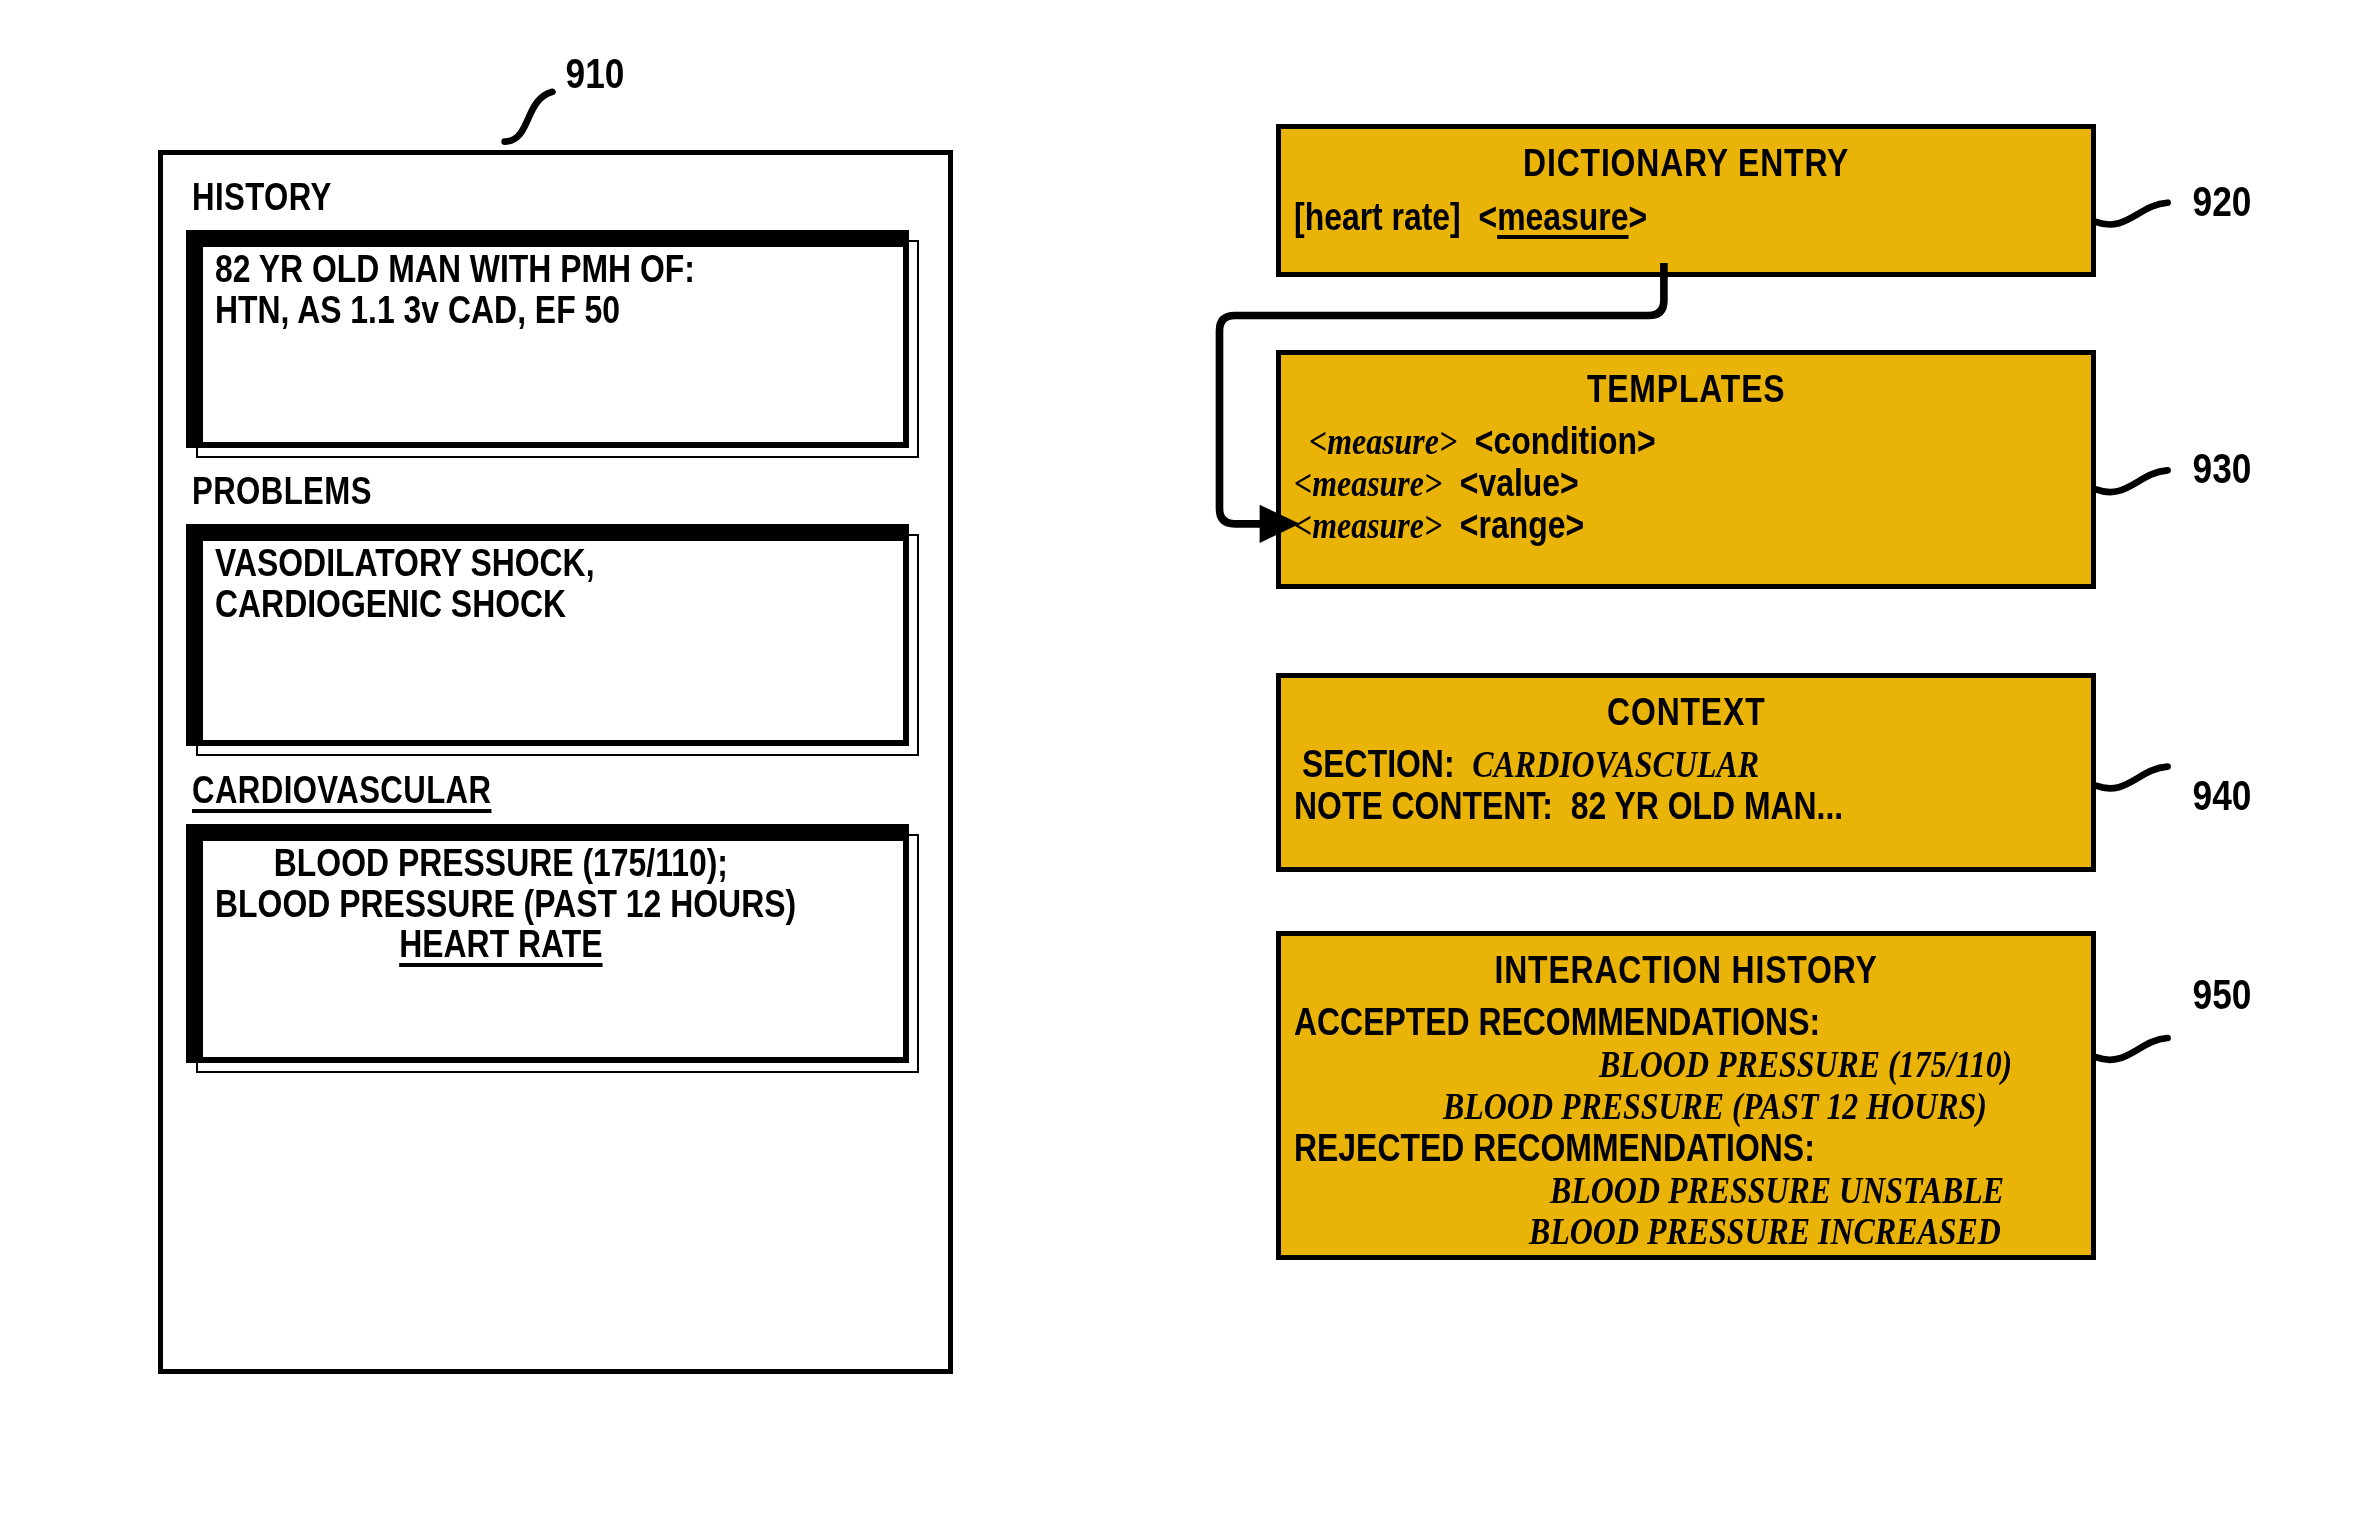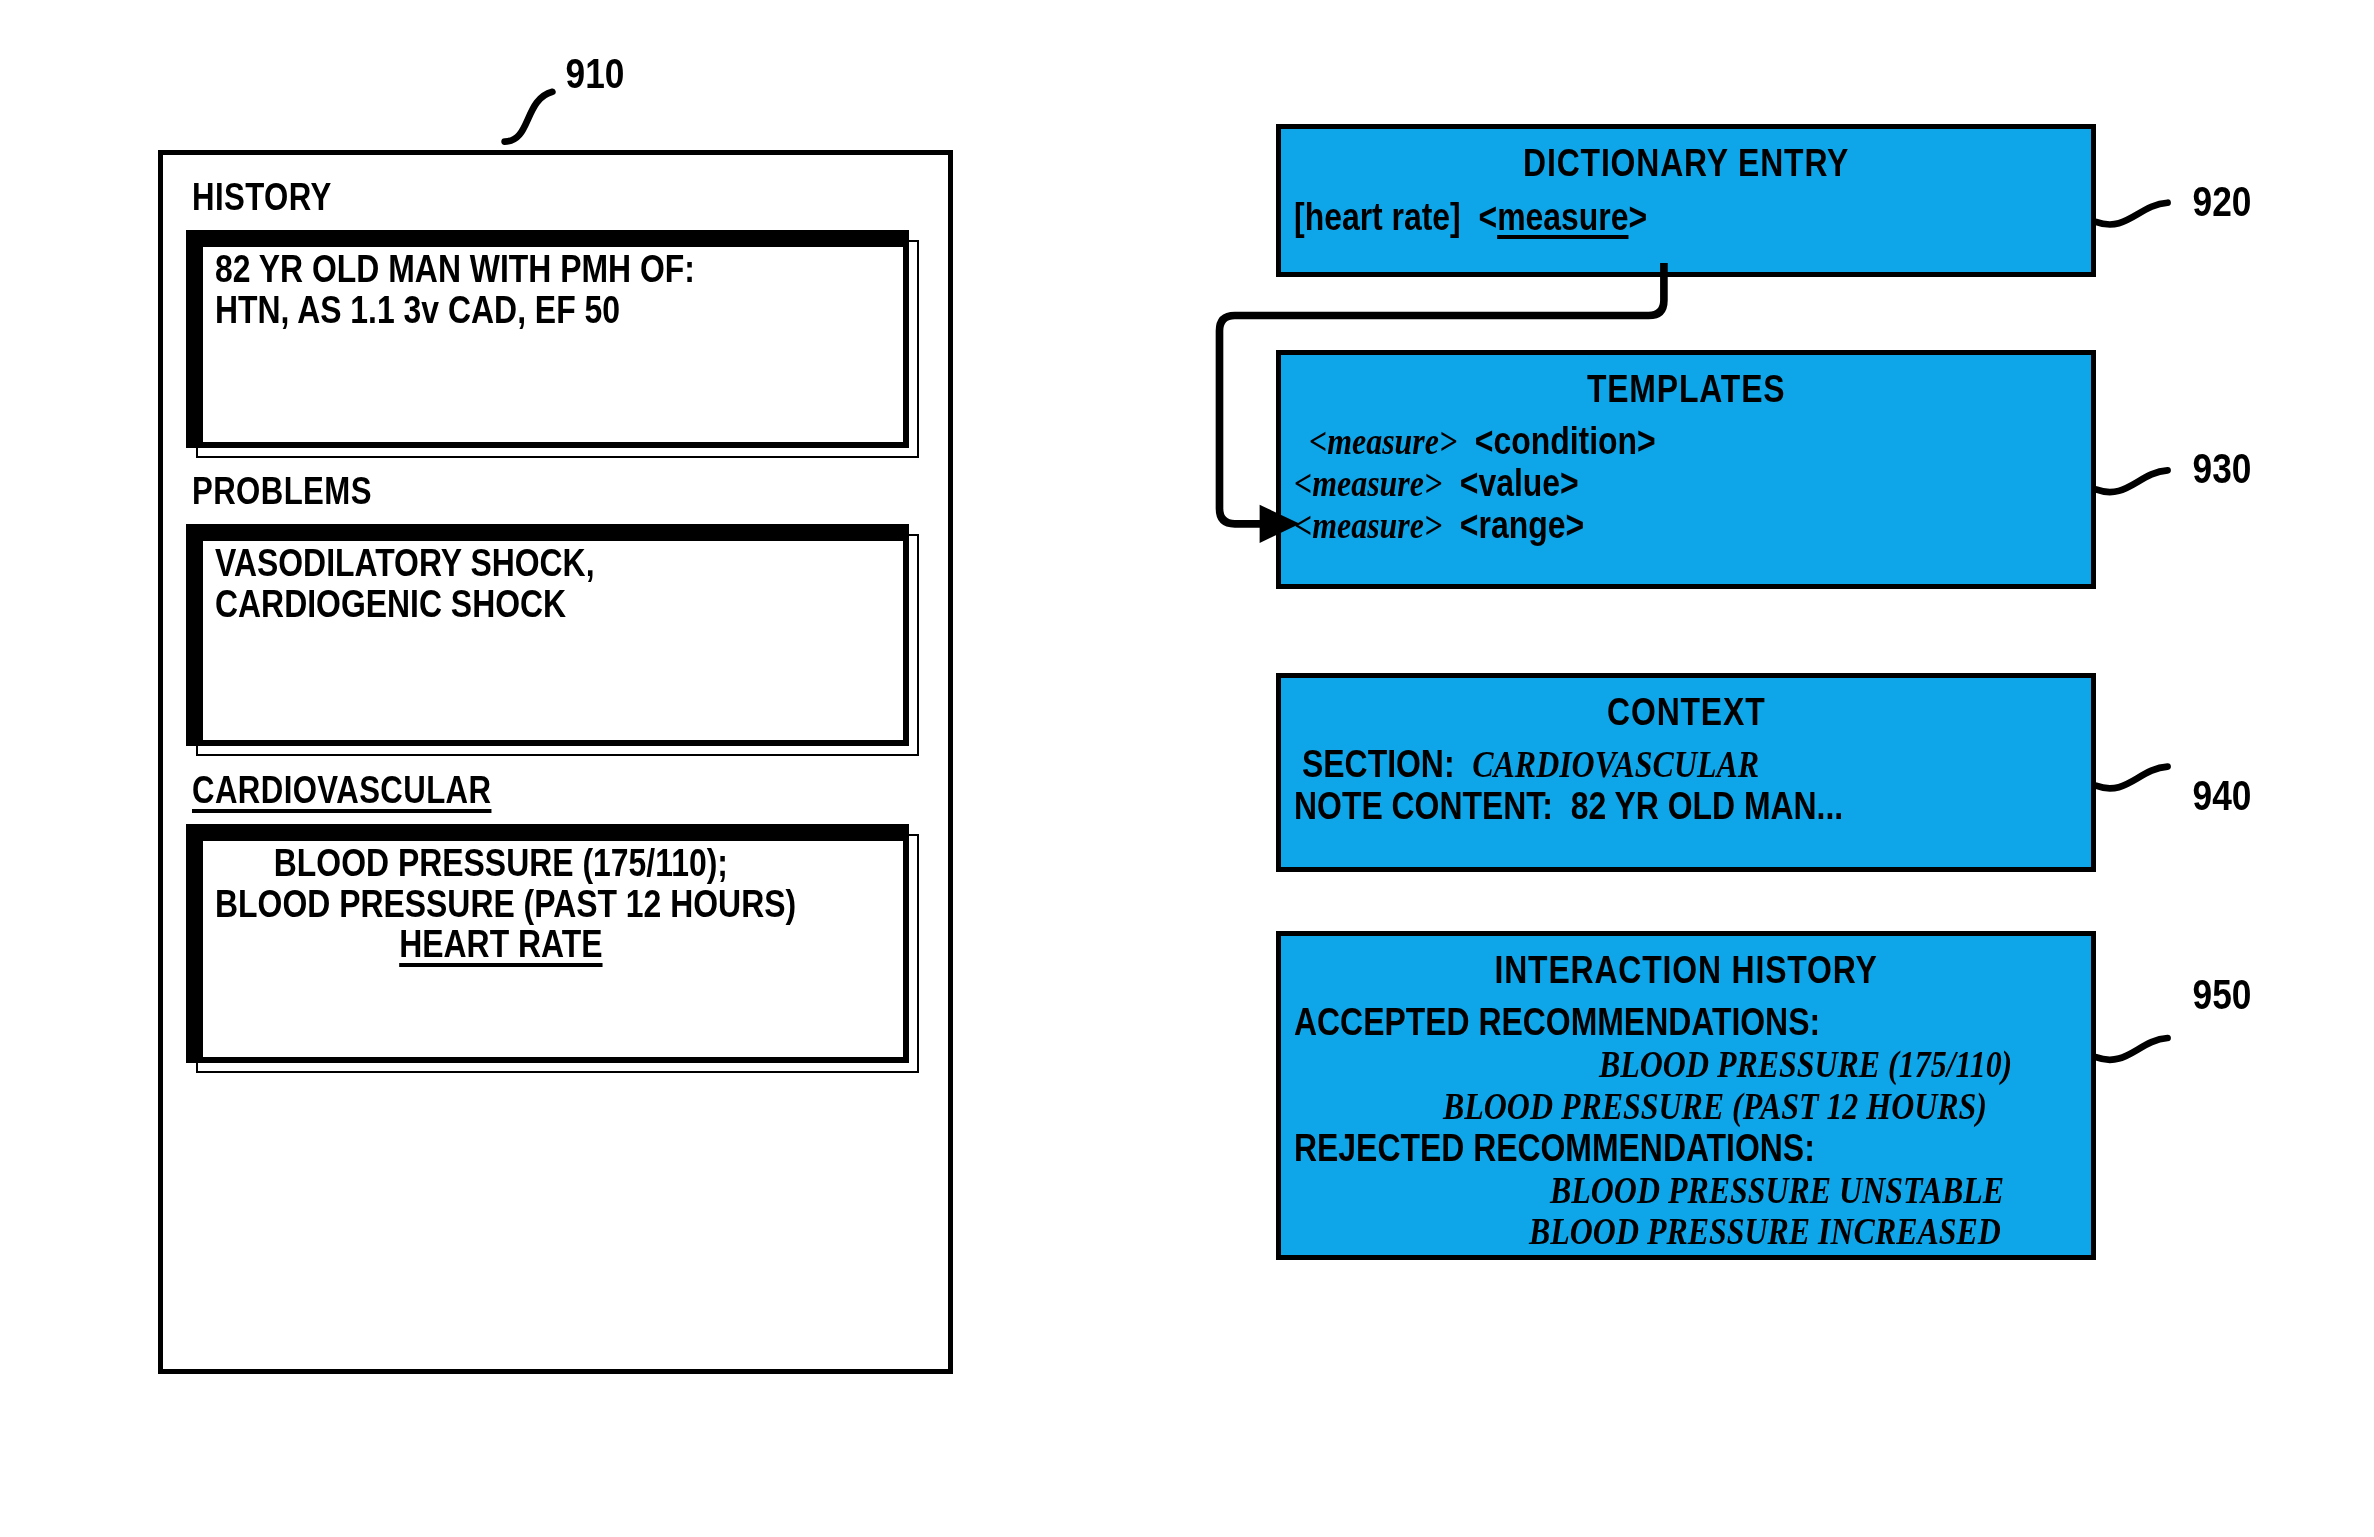--- a/index.html
+++ b/index.html
@@ -98,21 +98,21 @@
     text-decoration-thickness: 3.8px;
   }
 
   
   .rbox {
     position: absolute;
     left: 1276px;
     width: 820px;
     border: 5.7px solid #000;
     box-sizing: border-box;
-    background: #0ea5e9;
+    background: #eab308;
   }
   .rbox-title {
     text-align: center;
     font-size: 38px;
     font-weight: 700;
     letter-spacing: 1px;
     margin-top: 13.4px;
     white-space: nowrap;
   }
   .rbox-title span { display: inline-block; transform: scaleX(0.84); }

